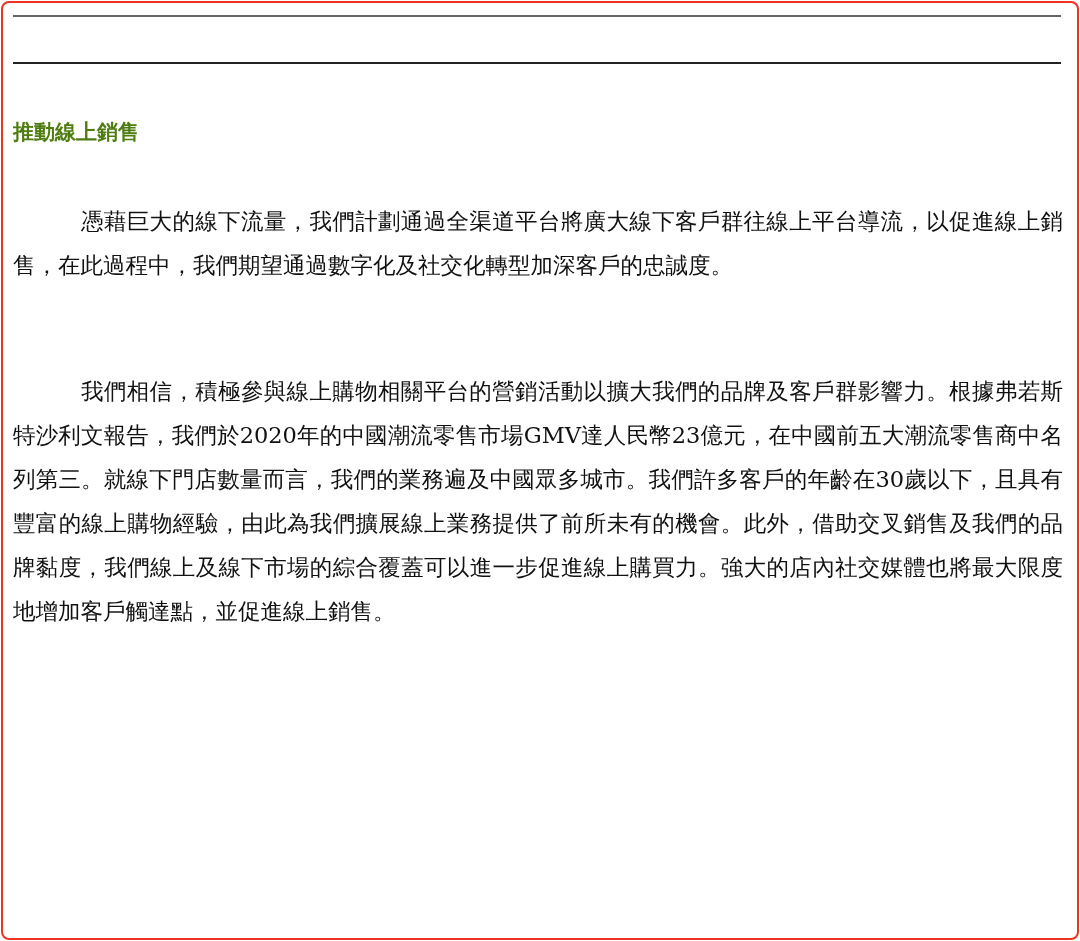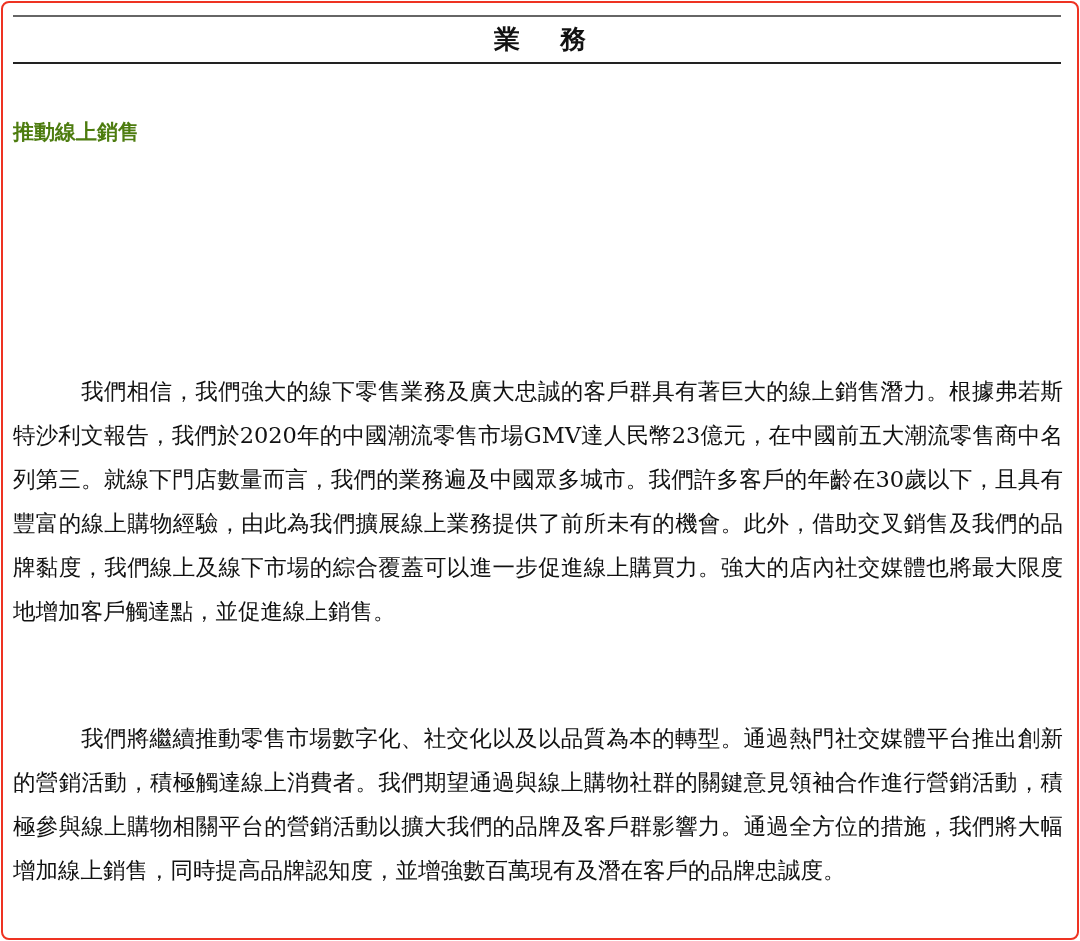--- a/index.html
+++ b/index.html
@@ -30,20 +30,19 @@
     }
     .p1 { top: 196px; }
     .p2 { top: 366px; }
     .p3 { top: 713px; }
   </style>
 </head>
 <body>
 
 <div class="frame">
   <div class="rule rule-top"></div>
-  <div class="header-title">業務</div>
   <div class="rule rule-bottom"></div>
 
   <div class="section-heading">推動線上銷售</div>
 
-  <p class="para p2">我們相信，我們強大的線下零售業務及廣大忠誠的客戶群具有著巨大的線上銷售潛力。根據弗若斯特沙利文報告，我們於2020年的中國潮流零售市場GMV達人民幣23億元，在中國前五大潮流零售商中名列第三。就線下門店數量而言，我們的業務遍及中國眾多城市。我們許多客戶的年齡在30歲以下，且具有豐富的線上購物經驗，由此為我們擴展線上業務提供了前所未有的機會。此外，借助交叉銷售及我們的品牌黏度，我們線上及線下市場的綜合覆蓋可以進一步促進線上購買力。強大的店內社交媒體也將最大限度地增加客戶觸達點，並促進線上銷售。</p>
-  <p class="para p3">我們將繼續推動零售市場數字化、社交化以及以品質為本的轉型。通過熱門社交媒體平台推出創新的營銷活動，積極觸達線上消費者。我們期望通過與線上購物社群的關鍵意見領袖合作進行營銷活動，積極參與線上購物相關平台的營銷活動以擴大我們的品牌及客戶群影響力。通過全方位的措施，我們將大幅增加線上銷售，同時提高品牌認知度，並增強數百萬現有及潛在客戶的品牌忠誠度。</p>
+  <p class="para p1">憑藉巨大的線下流量，我們計劃通過全渠道平台將廣大線下客戶群往線上平台導流，以促進線上銷售，在此過程中，我們期望通過數字化及社交化轉型加深客戶的忠誠度。</p>
+  <p class="para p2">我們相信，積極參與線上購物相關平台的營銷活動以擴大我們的品牌及客戶群影響力。根據弗若斯特沙利文報告，我們於2020年的中國潮流零售市場GMV達人民幣23億元，在中國前五大潮流零售商中名列第三。就線下門店數量而言，我們的業務遍及中國眾多城市。我們許多客戶的年齡在30歲以下，且具有豐富的線上購物經驗，由此為我們擴展線上業務提供了前所未有的機會。此外，借助交叉銷售及我們的品牌黏度，我們線上及線下市場的綜合覆蓋可以進一步促進線上購買力。強大的店內社交媒體也將最大限度地增加客戶觸達點，並促進線上銷售。</p>
 </div>
 
 </body></html>

